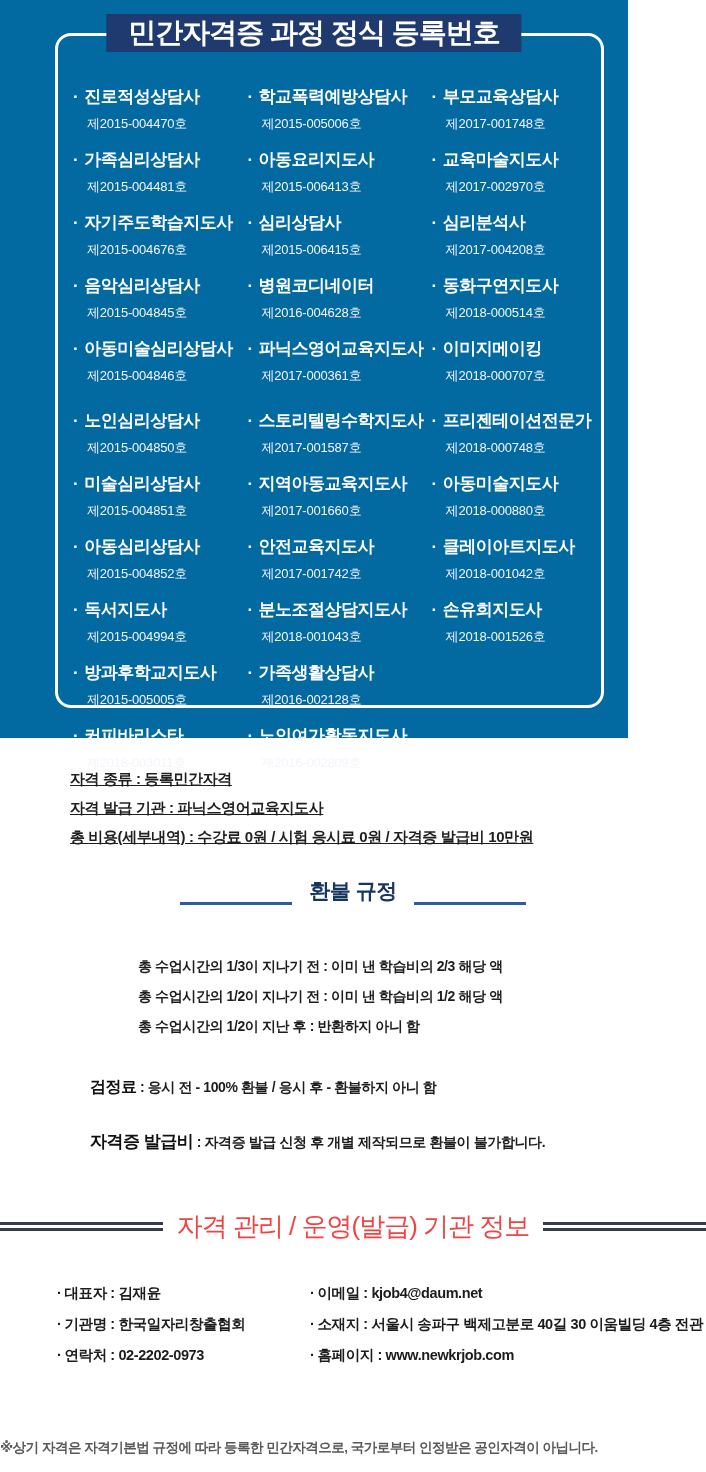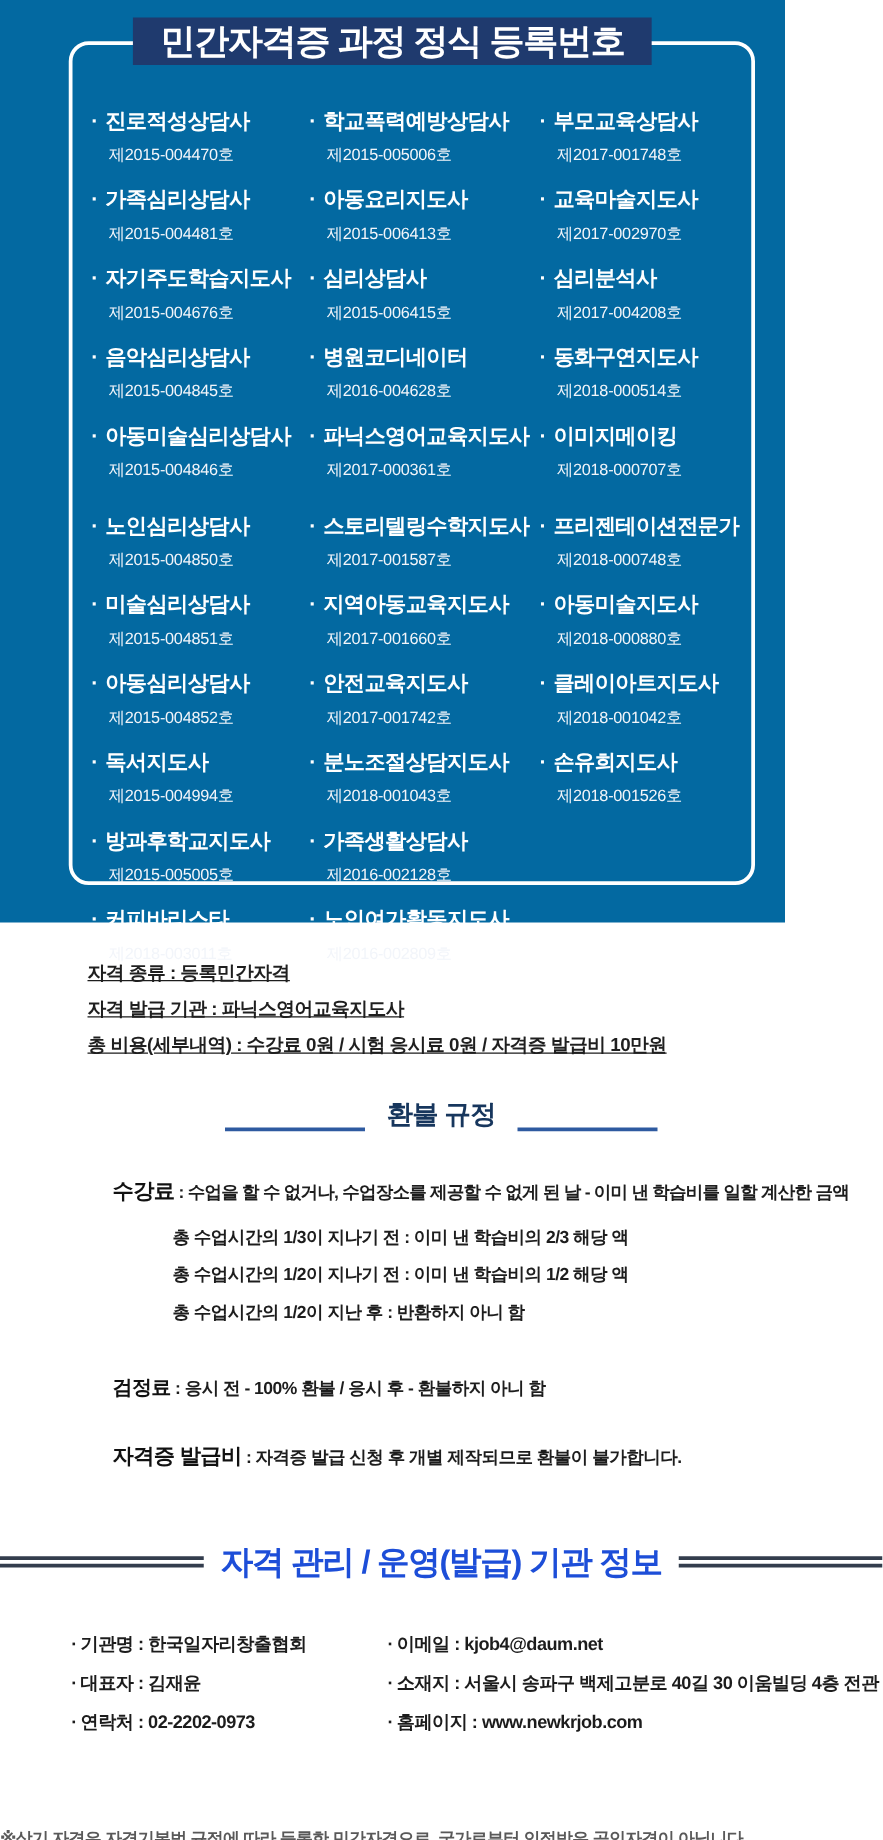--- a/index.html
+++ b/index.html
@@ -39,21 +39,21 @@
   .rule-list { margin:10px 0 0 48px; }
   .rule-line { font-size:14px; font-weight:600; line-height:30px; letter-spacing:-0.4px; white-space:nowrap; }
   .exam-line { margin-top:36px; font-size:14px; font-weight:600; letter-spacing:-0.4px; white-space:nowrap; }
   .exam-line .big-label { font-size:16px; }
   .issue-line { margin-top:32px; font-size:14px; font-weight:600; letter-spacing:-0.4px; white-space:nowrap; }
 
   
   .org { margin-top:56px; }
   .org-title-row { display:flex; align-items:center; gap:14px; }
   .dline { flex:1; height:9px; border-top:3px solid #333d4d; border-bottom:3px solid #333d4d; }
-  .org-title { font-size:26px; font-weight:700; color:#1d4ed8; letter-spacing:-1px; white-space:nowrap; }
+  .org-title { font-size:26px; font-weight:400; color:#ef4444; letter-spacing:-1px; white-space:nowrap; }
   .org-info { display:flex; padding:34px 6px 0 57px; }
   .org-col-left { width:253px; flex:none; }
   .org-col-right { flex:1; }
   .org-row { font-size:14.5px; font-weight:700; line-height:31px; color:#1c1c1c;
              letter-spacing:-0.4px; white-space:nowrap; }
   .org-row .obullet { margin-right:3px; }
 
   
   .disclaimer { margin-top:66px; text-align:left; color:#595959; font-size:13.5px;
                 font-weight:700; line-height:22px; letter-spacing:-0.5px; }
@@ -204,23 +204,20 @@
     <div class="summary-line">총 비용(세부내역) : 수강료 0원 / 시험 응시료 0원 / 자격증 발급비 10만원</div>
   </div>
 
 <div class="refund">
   <div class="refund-title-row">
     <span class="hline"></span>
     <span class="refund-title">환불 규정</span>
     <span class="hline"></span>
   </div>
   <div class="refund-body">
-    <div class="tuition-intro">
-      <span class="big-label">수강료</span><span> : 수업을 할 수 없거나, 수업장소를 제공할 수 없게 된 날 - 이미 낸 학습비를 일할 계산한 금액</span>
-    </div>
     <div class="rule-list">
         <div class="rule-line">총 수업시간의 1/3이 지나기 전 : 이미 낸 학습비의 2/3 해당 액</div>
         <div class="rule-line">총 수업시간의 1/2이 지나기 전 : 이미 낸 학습비의 1/2 해당 액</div>
         <div class="rule-line">총 수업시간의 1/2이 지난 후 : 반환하지 아니 함</div>
       </div>
     <div class="exam-line">
       <span class="big-label">검정료</span><span> : 응시 전 - 100% 환불 / 응시 후 - 환불하지 아니 함</span>
     </div>
     <div class="issue-line">
       <span class="big-label">자격증 발급비</span><span> : 자격증 발급 신청 후 개별 제작되므로 환불이 불가합니다.</span>
@@ -229,22 +226,22 @@
 </div>
 
 <div class="org">
   <div class="org-title-row">
     <span class="dline"></span>
     <span class="org-title">자격 관리 / 운영(발급) 기관 정보</span>
     <span class="dline"></span>
   </div>
   <div class="org-info">
     <div class="org-col-left">
+        <div class="org-row"><span class="obullet">·</span><span>대표자 : </span><span>김재윤</span></div>
         <div class="org-row"><span class="obullet">·</span><span>기관명 : </span><span>한국일자리창출협회</span></div>
-        <div class="org-row"><span class="obullet">·</span><span>대표자 : </span><span>김재윤</span></div>
         <div class="org-row"><span class="obullet">·</span><span>연락처 : </span><span>02-2202-0973</span></div>
       </div>
     <div class="org-col-right">
         <div class="org-row"><span class="obullet">·</span><span>이메일 : </span><span>kjob4@daum.net</span></div>
         <div class="org-row"><span class="obullet">·</span><span>소재지 : </span><span>서울시 송파구 백제고분로 40길 30 이움빌딩 4층 전관</span></div>
         <div class="org-row"><span class="obullet">·</span><span>홈페이지 : </span><span>www.newkrjob.com</span></div>
       </div>
   </div>
 </div>
 

